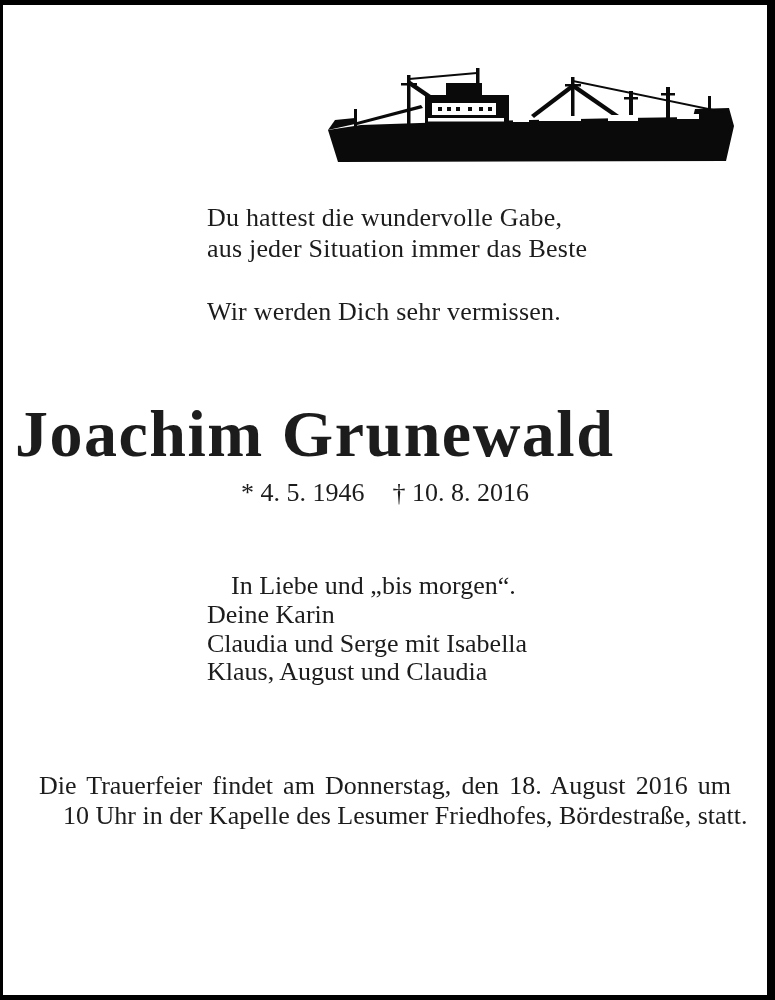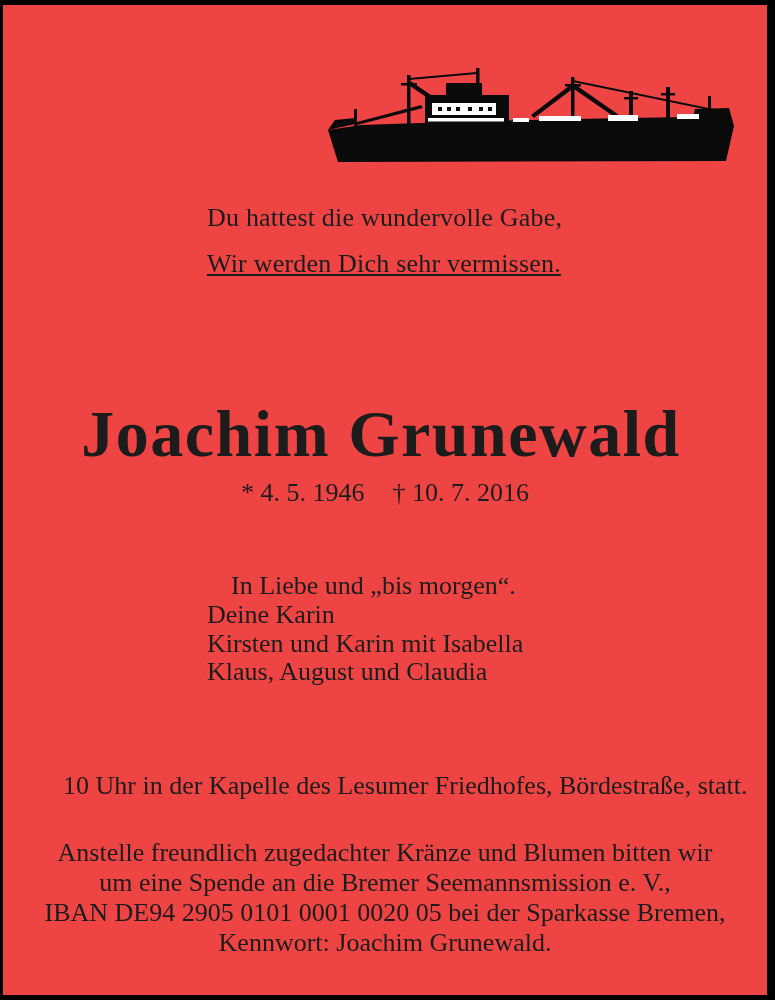--- a/index.html
+++ b/index.html
@@ -4,21 +4,21 @@
 <style>
   * { margin: 0; padding: 0; box-sizing: border-box; }
   html, body { background: #e8e8e8; }
   body { font-family: "Liberation Serif", "DejaVu Serif", serif; }
 
   .page {
     position: relative;
     width: 775px;
     height: 1000px;
     margin: 0 auto;
-    background: #ef4444;
+    background: #ffffff;
     border-style: solid;
     border-color: #000000;
     border-width: 5px 8px 5px 3px; 
     overflow: hidden;
     color: #1c1c1c;
   }
 
   .ship-wrap {
     position: absolute;
     left: 322px;
@@ -28,32 +28,32 @@
   }
 
   .epitaph {
     position: absolute;
     left: 204px;
     top: 197px;
     font-size: 26px;
     line-height: 31px;
     letter-spacing: 0.2px;
   }
-  .epitaph .p2 { margin-top: 15px; text-decoration: underline; }
+  .epitaph .p2 { margin-top: 32px; }
 
   .deceased-name {
     position: absolute;
     left: 0; right: 8px;
     top: 396px;
-    text-align: center;
     font-size: 66px;
     font-weight: bold;
     letter-spacing: 1.5px;
     line-height: 1;
     white-space: nowrap;
+    padding-left: 12px;
   }
 
   .dates {
     position: absolute;
     left: 0; right: 0;
     top: 473px;
     display: flex;
     justify-content: center;
     gap: 28px;
     font-size: 26px;
@@ -153,42 +153,38 @@
         <rect x="131" y="39" width="4" height="4"></rect>
         <rect x="143" y="39" width="4" height="4"></rect>
         <rect x="154" y="39" width="4" height="4"></rect>
         <rect x="163" y="39" width="4" height="4"></rect>
       </g>
     </svg>
   </div>
 
   <div class="epitaph">
     <div>Du hattest die wundervolle Gabe,</div>
+    <div>aus jeder Situation immer das Beste</div>
     <div class="p2">Wir werden Dich sehr vermissen.</div>
   </div>
 
   <div class="deceased-name">Joachim Grunewald</div>
 
   <div class="dates">
     <span>* 4. 5. 1946</span>
-    <span>† 10. 7. 2016</span>
+    <span>† 10. 8. 2016</span>
   </div>
 
   <div class="farewell">In Liebe und „bis morgen“.</div>
 
   <div class="mourners">
     <div>Deine Karin</div>
-    <div>Kirsten und Karin mit Isabella</div>
+    <div>Claudia und Serge mit Isabella</div>
     <div>Klaus, August und Claudia</div>
   </div>
 
   <div class="funeral">
+    <div class="just">Die Trauerfeier findet am Donnerstag, den 18. August 2016 um</div>
     <div class="cent">10 Uhr in der Kapelle des Lesumer Friedhofes, Bördestraße, statt.</div>
   </div>
 
-  <div class="donation">
-    <div>Anstelle freundlich zugedachter Kränze und Blumen bitten wir</div>
-    <div>um eine Spende an die Bremer Seemannsmission e. V.,</div>
-    <div>IBAN DE94 2905 0101 0001 0020 05 bei der Sparkasse Bremen,</div>
-    <div>Kennwort: Joachim Grunewald.</div>
-  </div>
 
 </div>
 
 </body></html>

